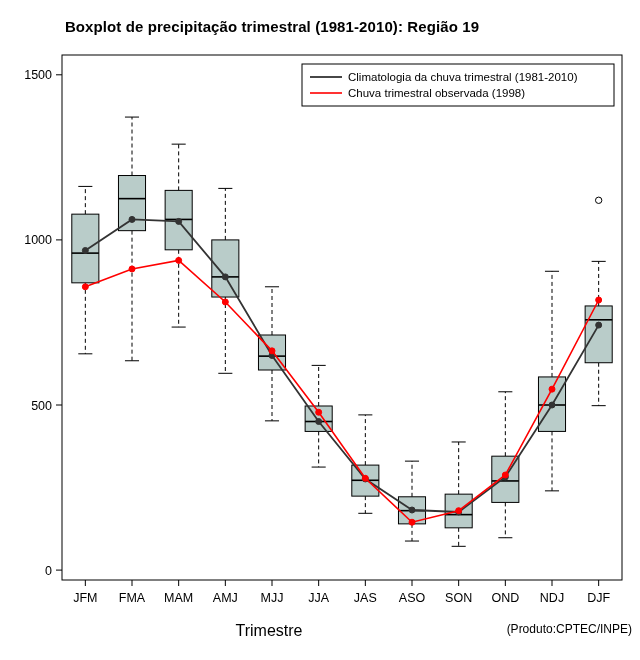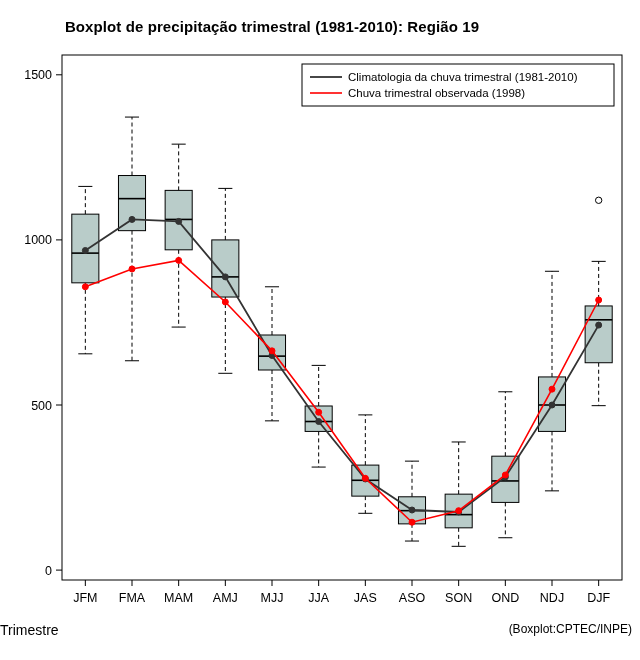--- a/index.html
+++ b/index.html
@@ -33,21 +33,22 @@
   #plot-svg {
     position: absolute;
     top: 0;
     left: 0;
   }
   #xlabel {
     position: absolute;
     left: 0;
     top: 622px;
     width: 538px;
-    font-size: 14px;
+    text-align: center;
+    font-size: 16px;
   }
   #credit {
     position: absolute;
     right: 8px;
     top: 622px;
     font-size: 12px;
   }
   .tick-text {
     font-size: 12.5px;
     font-family: "Liberation Sans", sans-serif;
@@ -58,21 +59,21 @@
   }
 </style>
 </head>
 <body>
 
 <div id="chart-root">
 
   <div id="chart-title">Boxplot de precipitação trimestral (1981-2010): Região 19</div>
 
   <div id="xlabel">Trimestre</div>
-  <div id="credit">(Boxplot:CPTEC/INPE)</div>
+  <div id="credit">(Produto:CPTEC/INPE)</div>
 
   <svg id="plot-svg" width="640" height="660">
       <rect x="62" y="55" width="560" height="525" fill="none" stroke="#000000" stroke-width="1"></rect>
       <line x1="56" y1="570.0943396226415" x2="62" y2="570.0943396226415" stroke="#000000" stroke-width="1"></line>
       <text x="52" y="574.5943396226415" text-anchor="end" fill="#000000" class="tick-text">0</text>
       <line x1="56" y1="405" x2="62" y2="405" stroke="#000000" stroke-width="1"></line>
       <text x="52" y="409.5" text-anchor="end" fill="#000000" class="tick-text">500</text>
       <line x1="56" y1="239.90566037735852" x2="62" y2="239.90566037735852" stroke="#000000" stroke-width="1"></line>
       <text x="52" y="244.40566037735852" text-anchor="end" fill="#000000" class="tick-text">1000</text>
       <line x1="56" y1="74.81132075471697" x2="62" y2="74.81132075471697" stroke="#000000" stroke-width="1"></line>

